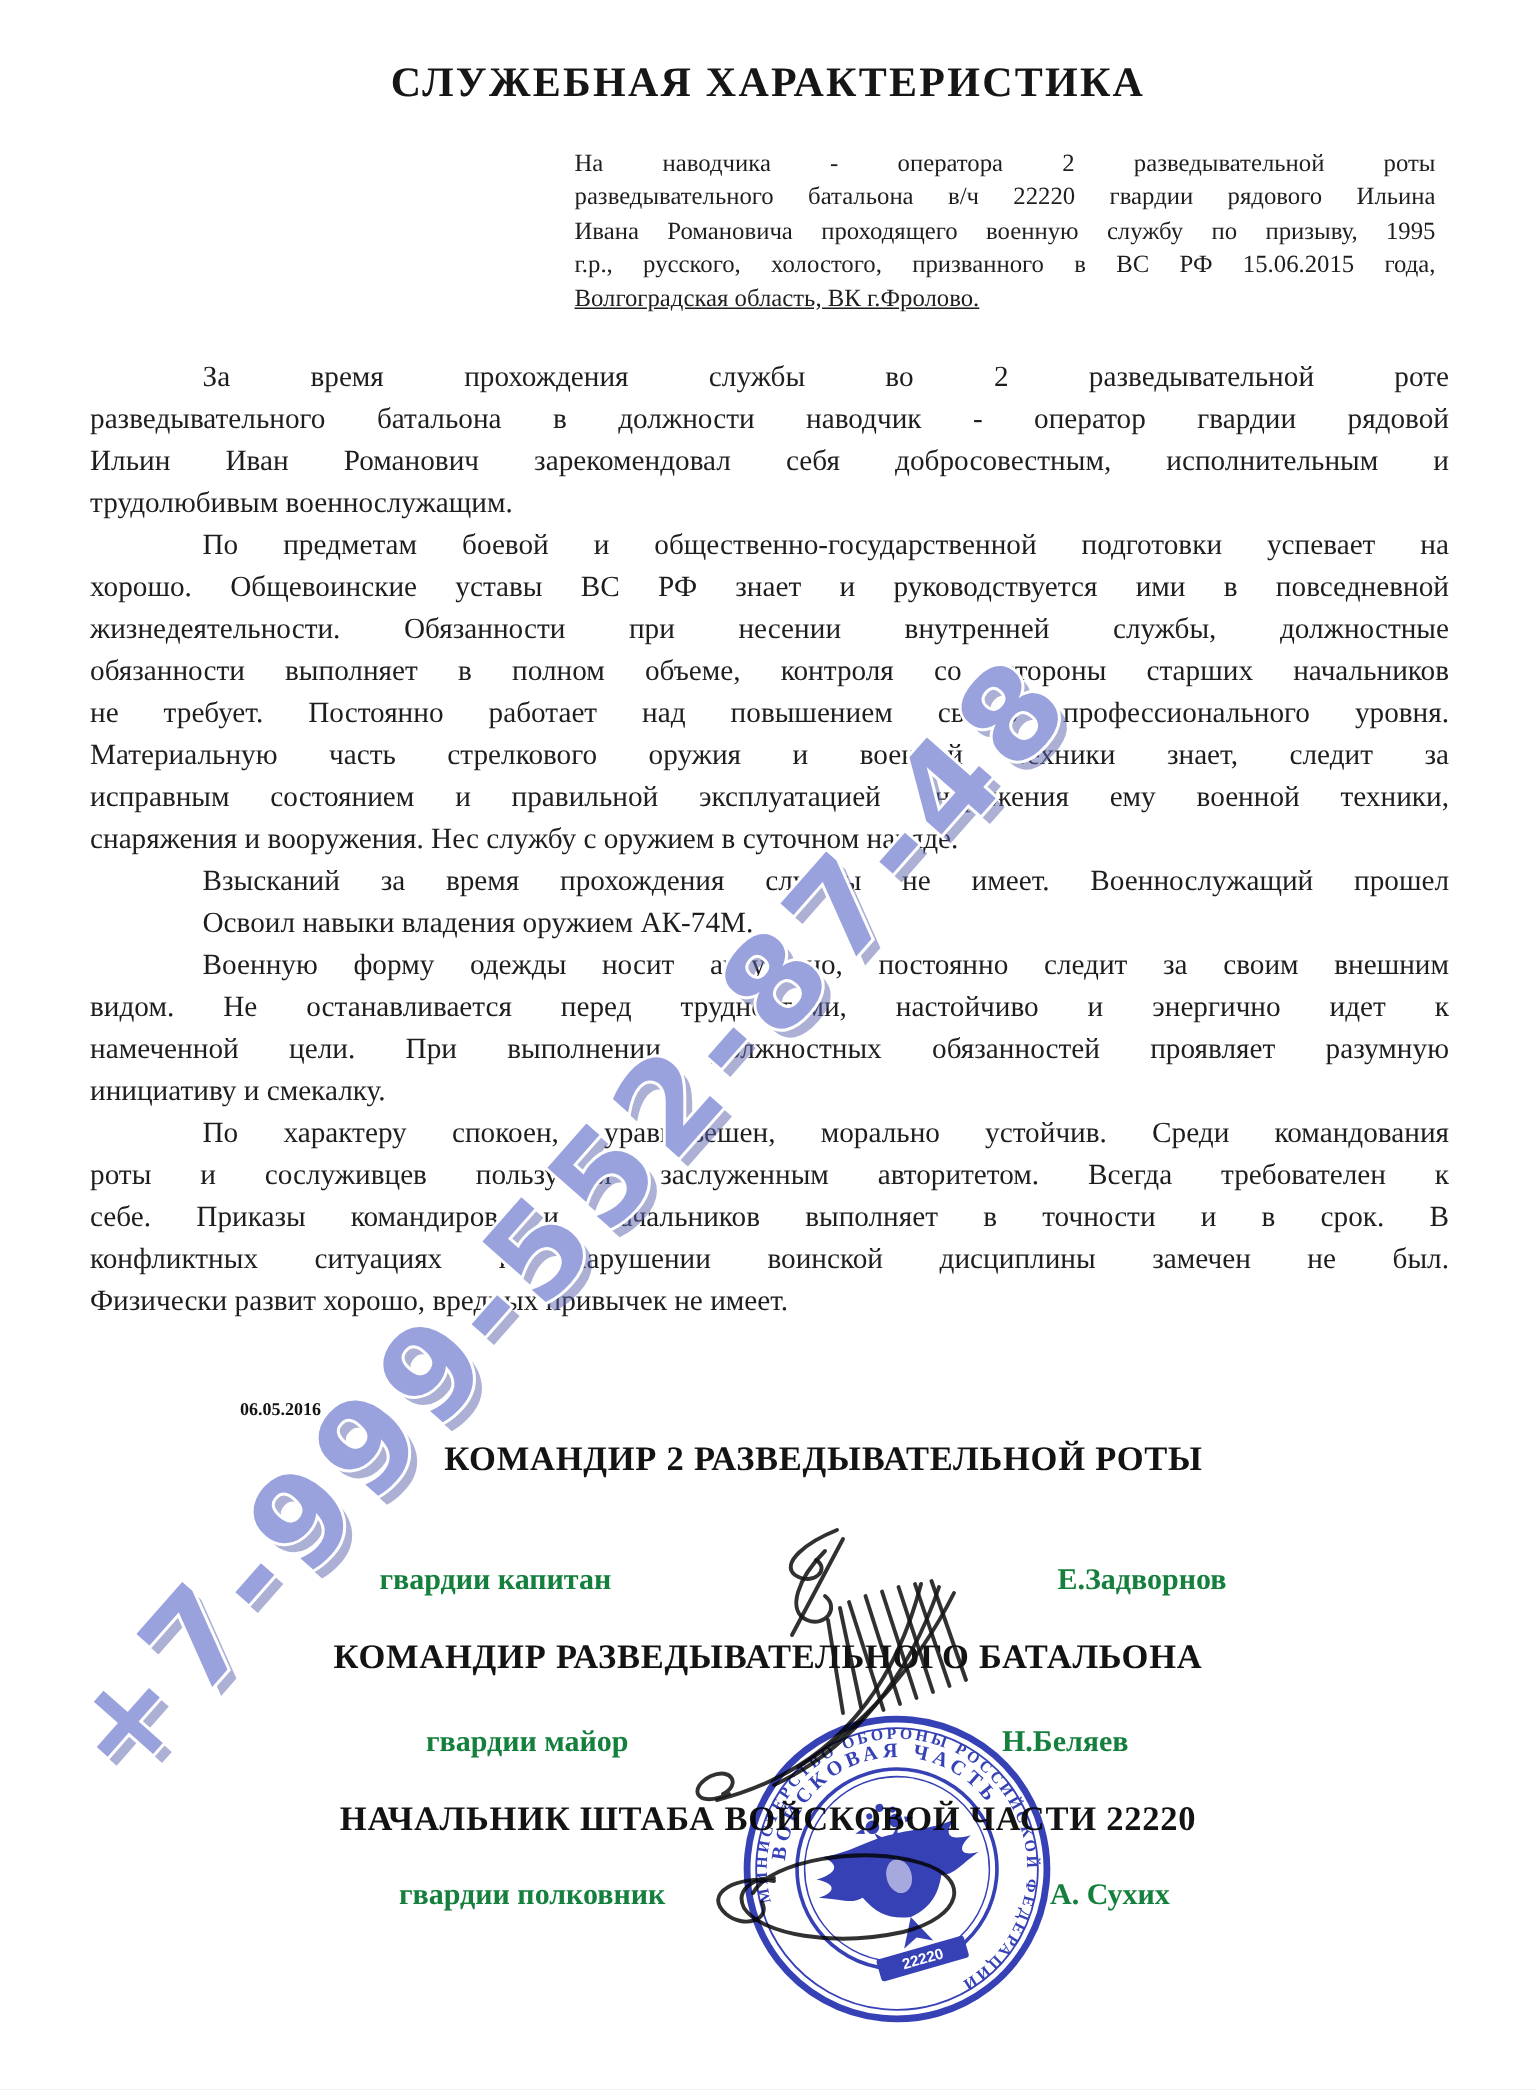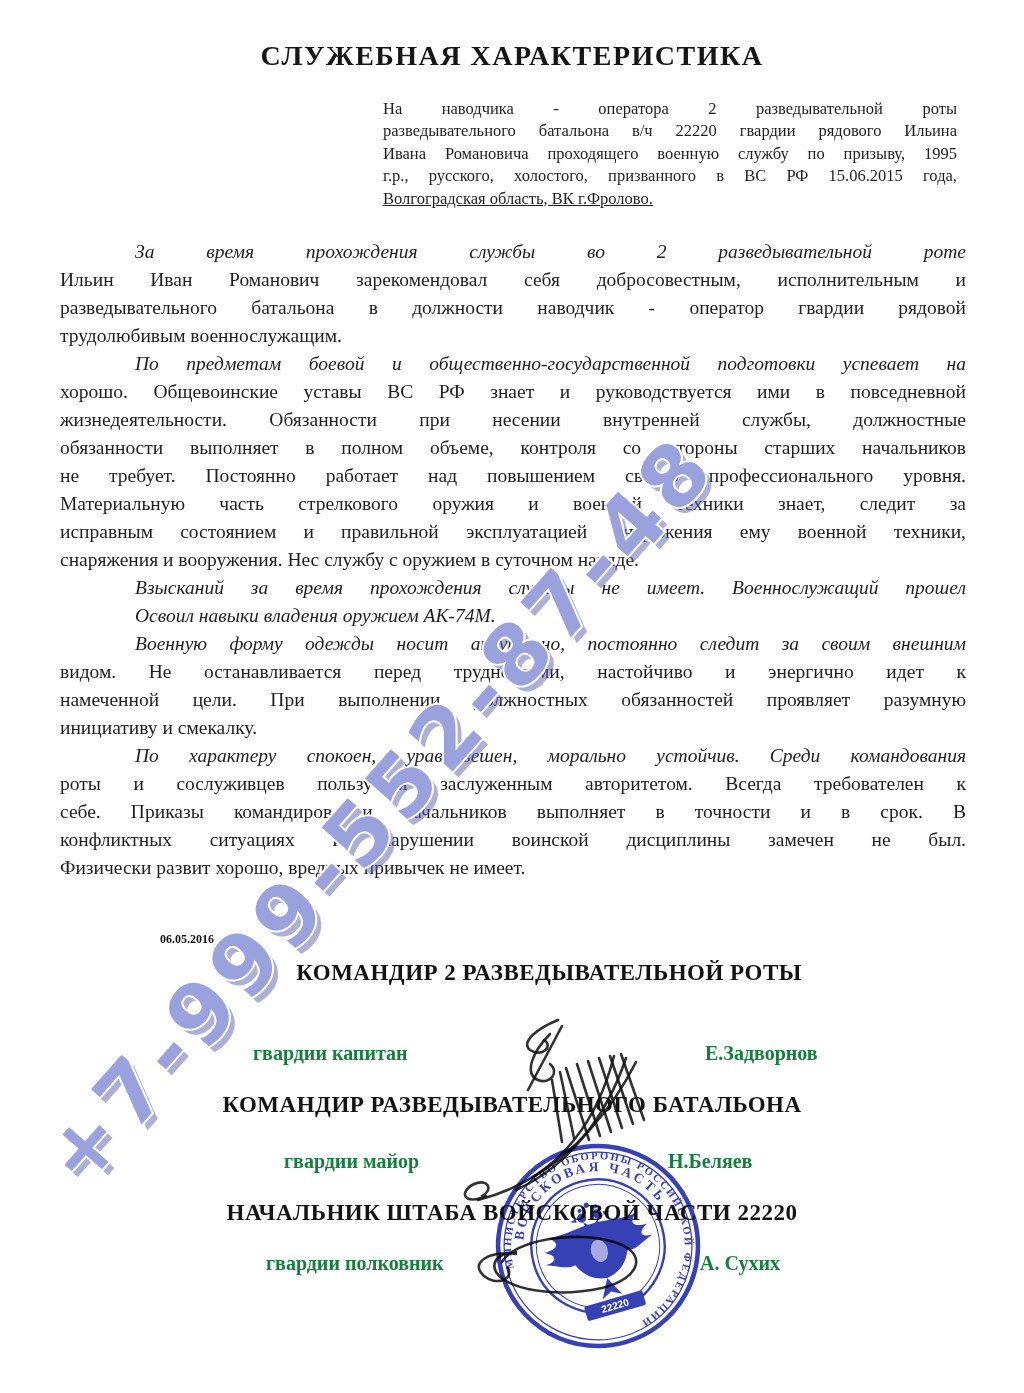--- a/index.html
+++ b/index.html
@@ -13,21 +13,21 @@
     margin:0; text-align:center;
     font-size:28px; font-weight:bold; letter-spacing:1.5px;
     color:#161616;
   }
   .intro { position:absolute; left:383px; top:98px; width:574px;
     font-size:16.5px; line-height:22.4px; }
   .body  { position:absolute; left:60px; top:238px; width:906px;
     font-size:19.5px; line-height:28px; }
   .jl { text-align:justify; text-align-last:justify; }
   .jl.end { text-align-last:left; }
-  .jl.first { text-indent:75px;font-style:italic; }
+  .jl.first { text-indent:75px; }
   .intro .jl.end { text-align-last:left;text-decoration:underline; }
   .date {
     position:absolute; left:160px; top:932px;
     font-size:12px; font-weight:bold; color:#141414;
   }
   .sig-heading {
     position:absolute; left:0; width:100%; margin:0; text-align:center;
     font-size:23px; font-weight:bold; letter-spacing:0.5px; color:#131313;
   }
   .h1 { top:960px;margin-left:37px; } .h2 { top:1092px; } .h3 { top:1200px; }
@@ -68,22 +68,22 @@
     <div class="jl">На наводчика - оператора 2 разведывательной роты</div>
     <div class="jl">разведывательного батальона в/ч 22220 гвардии рядового Ильина</div>
     <div class="jl">Ивана Романовича проходящего военную службу по призыву, 1995</div>
     <div class="jl">г.р., русского, холостого, призванного в ВС РФ 15.06.2015 года,</div>
     <div class="jl end">Волгоградская область, ВК г.Фролово.</div>
   </div>
 
   <div class="body">
     <div>
       <div class="jl first">За время прохождения службы во 2 разведывательной роте</div>
+      <div class="jl">разведывательного батальона в должности наводчик - оператор гвардии рядовой</div>
       <div class="jl">Ильин Иван Романович зарекомендовал себя добросовестным, исполнительным и</div>
-      <div class="jl">разведывательного батальона в должности наводчик - оператор гвардии рядовой</div>
       <div class="jl end">трудолюбивым военнослужащим.</div>
     </div>
     <div>
       <div class="jl first">По предметам боевой и общественно-государственной подготовки успевает на</div>
       <div class="jl">хорошо. Общевоинские уставы ВС РФ знает и руководствуется ими в повседневной</div>
       <div class="jl">жизнедеятельности. Обязанности при несении внутренней службы, должностные</div>
       <div class="jl">обязанности выполняет в полном объеме, контроля со стороны старших начальников</div>
       <div class="jl">не требует. Постоянно работает над повышением своего профессионального уровня.</div>
       <div class="jl">Материальную часть стрелкового оружия и военной техники знает, следит за</div>
       <div class="jl">исправным состоянием и правильной эксплуатацией снаряжения ему военной техники,</div>

